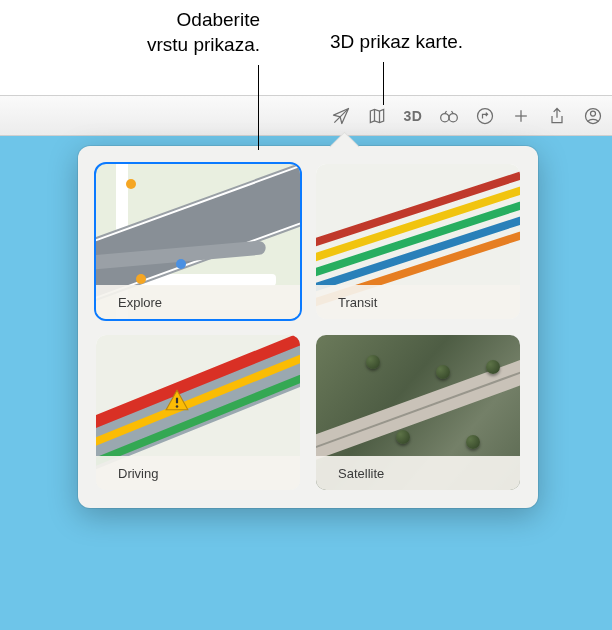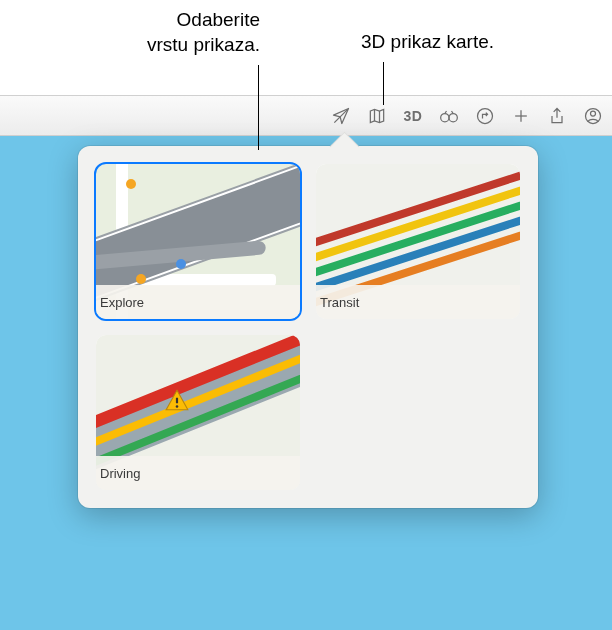--- a/index.html
+++ b/index.html
@@ -21,21 +21,21 @@
       z-index: 10;
     }
     .callout {
       position: absolute;
       font-size: 19px;
       color: #000;
       text-align: center;
       line-height: 1.3;
     }
     .callout-1 { left: 40px; top: 8px; width: 220px; text-align: right; }
-    .callout-2 { left: 330px; top: 30px; width: 200px; text-align: left; margin-left: 31px; }
+    .callout-2 { left: 330px; top: 30px; width: 200px; text-align: left; }
     .callout-line {
       position: absolute;
       background: #000;
       width: 1px;
     }
     .line-1 { left: 258px; top: 65px; height: 85px; }
     .line-2 { left: 383px; top: 62px; height: 43px; }
 
     .app-window {
       position: absolute;
@@ -114,21 +114,21 @@
     }
     .map-label-bar {
       position: absolute;
       bottom: 0;
       left: 0;
       right: 0;
       height: 34px;
       background: rgba(245,243,238,0.92);
       display: flex;
       align-items: center;
-      padding-left: 4px;
+      padding-left: 22px;
       font-size: 13px;
       color: #3a3a3a;
     }
 
     
     .explore-bg { background: #e9efe0; }
     .explore-road { position: absolute; background: #9aa0a6; }
     .explore-road.main { width: 300px; height: 60px; top: 35px; left: -40px; transform: rotate(-20deg); border-radius: 4px; }
     .explore-road.main::after { content:""; position:absolute; inset:2px; border:2px solid #fff; border-radius:4px; background: #888f96; }
     .explore-road.ramp { width: 200px; height: 14px; top: 85px; left: -30px; transform: rotate(-5deg); border-radius: 7px; }
@@ -266,16 +266,27 @@
             <svg viewBox="0 0 24 24">
                 <path d="M12 3 L22 21 L2 21 Z" fill="#fbbc04" stroke="#b8860b" stroke-width="1"></path>
                 <line x1="12" y1="10" x2="12" y2="15" stroke="#333" stroke-width="2"></line>
                 <circle cx="12" cy="18" r="1.2" fill="#333"></circle>
               </svg>
           </div>
         </div>
         <div class="map-label-bar">Driving</div>
       </div>
 
+      <div class="map-option">
+        <div class="map-preview satellite-bg">
+          <div class="sat-road"></div>
+          <div class="sat-tree t1"></div>
+          <div class="sat-tree t2"></div>
+          <div class="sat-tree t3"></div>
+          <div class="sat-tree t4"></div>
+          <div class="sat-tree t5"></div>
+        </div>
+        <div class="map-label-bar">Satellite</div>
+      </div>
 
     </div>
   </div>
 </div>
 
 </body></html>

